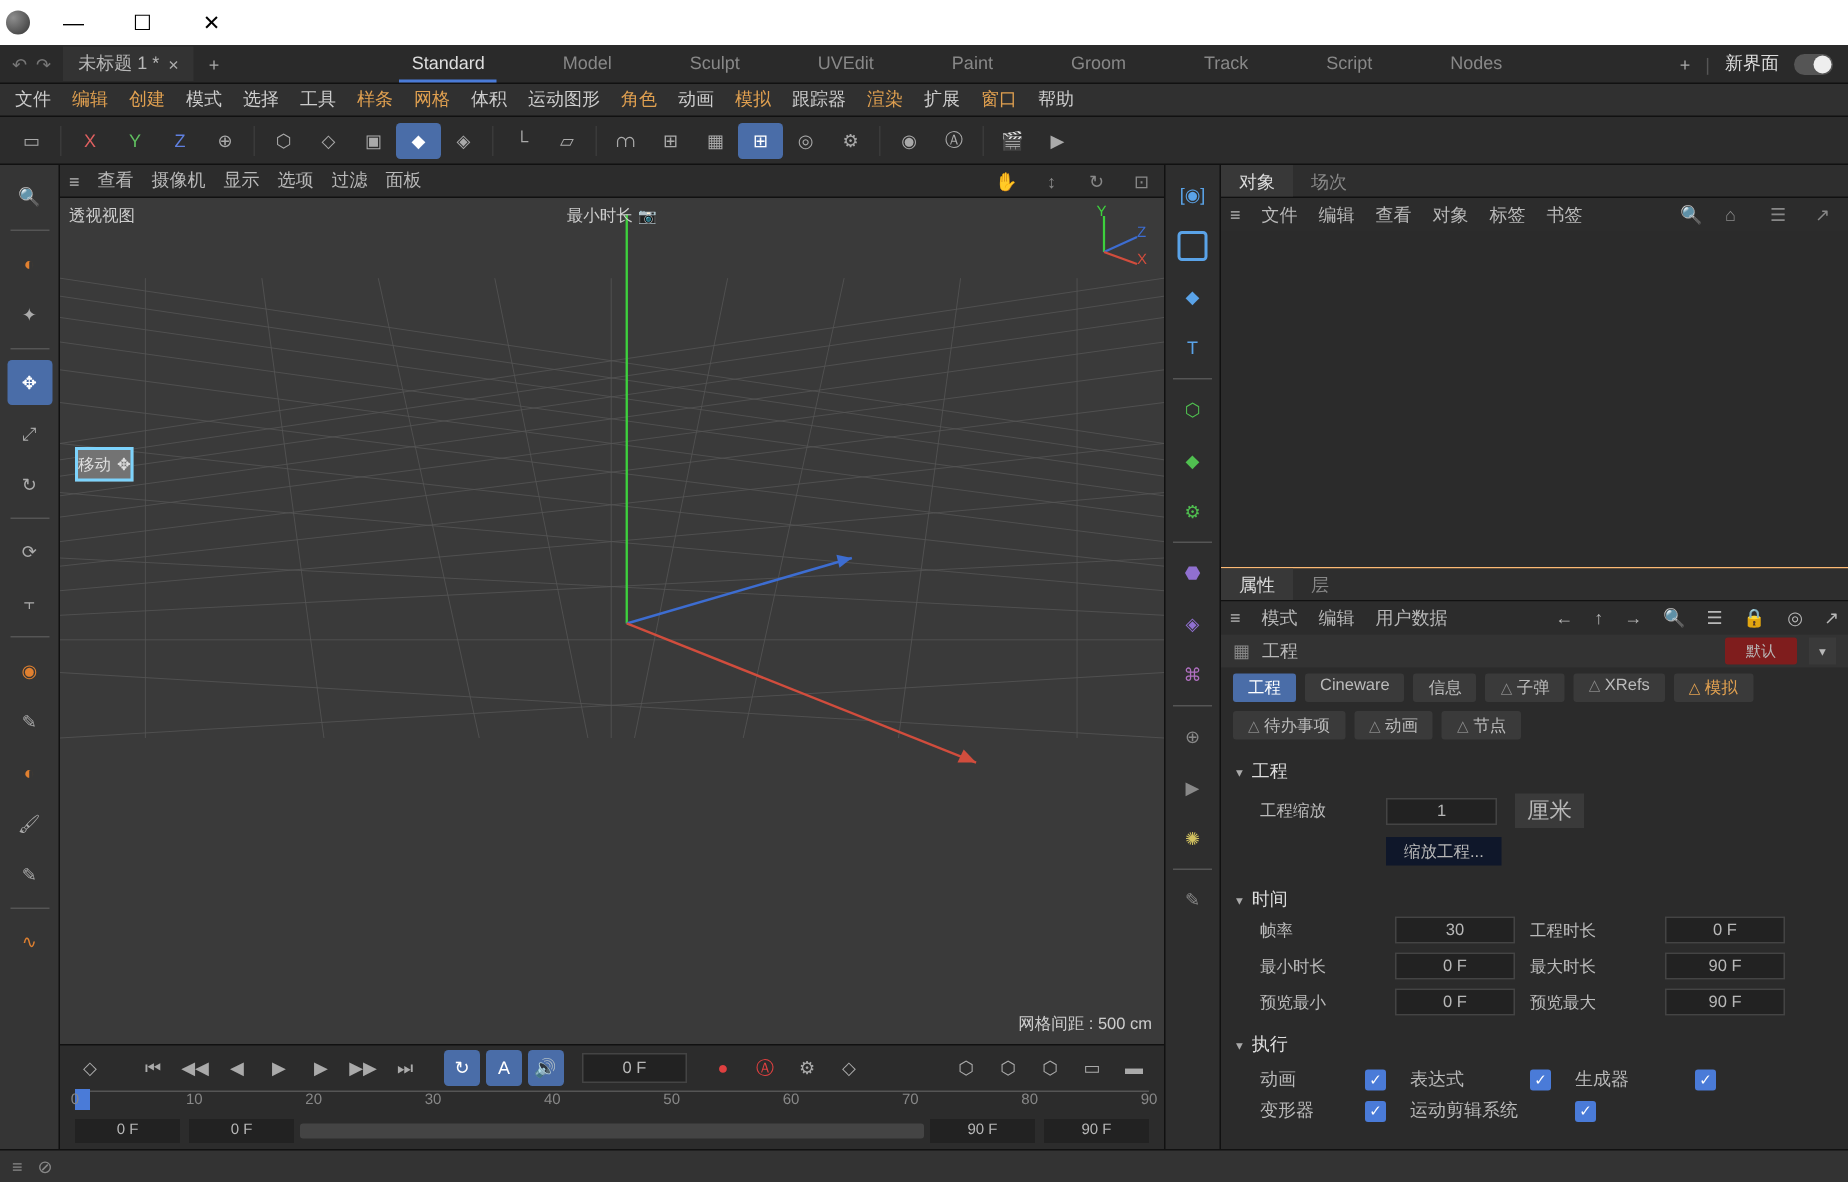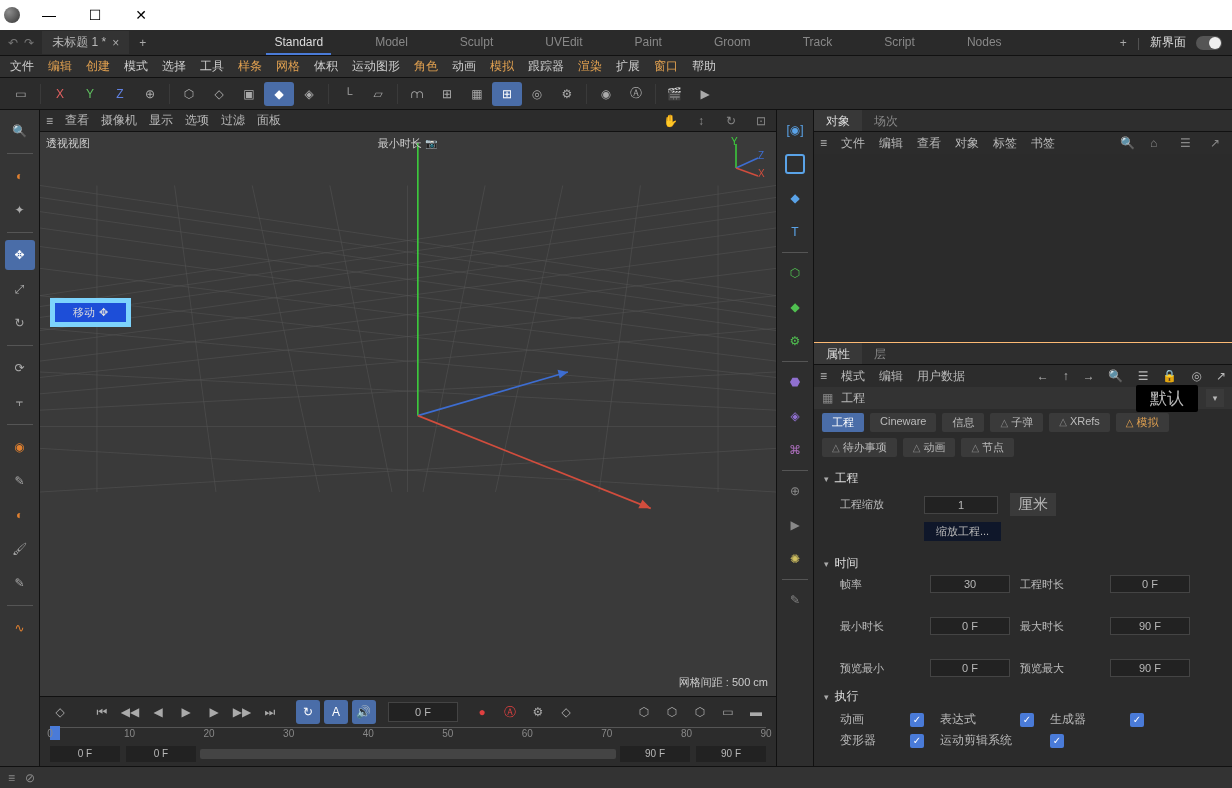--- a/index.html
+++ b/index.html
@@ -33,21 +33,21 @@
 .lefttools .tbtn.orange { color: #e08030; }
 .lefttools hr { width: 26px; border: none; border-top: 1px solid #555; margin: 3px 0; }
 .viewport-wrap { flex: 1; display: flex; flex-direction: column; }
 .vp-menu { height: 22px; background: #2c2c2c; display: flex; align-items: center; padding: 0 6px; gap: 12px; border-bottom: 1px solid #111; }
 .vp-menu .spacer { flex: 1; }
 .vp-menu .vicon { width: 18px; text-align: center; color: #888; }
 .viewport { flex: 1; background: #3a3a3a; position: relative; overflow: hidden; }
 .viewport .label-tl { position: absolute; top: 4px; left: 6px; color: #ccc; font-size: 11px; }
 .viewport .label-tc { position: absolute; top: 4px; left: 50%; transform: translateX(-50%); color: #ccc; font-size: 11px; display:flex; align-items:center; gap:4px;}
 .viewport .label-br { position: absolute; bottom: 6px; right: 8px; color: #ccc; font-size: 11px; }
-.viewport .hint { position: absolute; top: 166px; left: 10px; background: #1d4ed8; border: 5px solid #7dd3fc; padding: 2px 18px; color: #ddd; font-size: 11px; display:flex; align-items:center; gap:4px;}
+.viewport .hint { position: absolute; top: 166px; left: 10px; background: #737373; border: 2px solid #7dd3fc; padding: 2px 0; color: #ddd; font-size: 11px; display:flex; align-items:center; gap:4px;}
 .timeline-area { height: 70px; background: #2c2c2c; border-top: 1px solid #111; display: flex; flex-direction: column; }
 .tl-controls { height: 30px; display: flex; align-items: center; padding: 0 8px; gap: 4px; }
 .tl-controls .tbtn2 { width: 24px; height: 24px; display: flex; align-items: center; justify-content: center; color: #aaa; border-radius: 3px; }
 .tl-controls .tbtn2.blue { background: #4a6da8; color: #fff; }
 .tl-controls .framebox { width: 70px; height: 20px; background: #222; border: 1px solid #444; text-align: center; font-size: 11px; line-height: 18px; margin: 0 8px; }
 .tl-ruler { height: 18px; position: relative; margin: 0 10px; border-top: 1px solid #555; }
 .tl-ruler .tick { position: absolute; top: 0; font-size: 10px; color: #888; transform: translateX(-50%); }
 .tl-ruler .marker { position: absolute; top: -2px; width: 10px; height: 14px; background: #4a7bd8; left: 0; }
 .tl-range { height: 18px; display: flex; align-items: center; margin: 0 10px; }
 .tl-range .rbox { width: 70px; height: 16px; background: #222; text-align: center; font-size: 10px; line-height: 16px; }
@@ -59,37 +59,37 @@
 .panel-tabs { height: 22px; background: #2e2e2e; display: flex; border-bottom: 1px solid #111; }
 .panel-tabs span { padding: 3px 12px; color: #888; }
 .panel-tabs span.active { color: #ddd; background: #383838; }
 .panel-menus { height: 22px; background: #2c2c2c; display: flex; align-items: center; padding: 0 6px; gap: 14px; }
 .panel-menus .spacer { flex: 1; }
 .panel-menus .picon { width: 16px; color: #888; }
 .objpanel { flex: 1; background: #2b2b2b; }
 .attr-area { border-top: 1px solid #fdba74; }
 .attr-head { height: 22px; background: #333; display: flex; align-items: center; padding: 0 8px; gap: 8px; }
 .attr-head .sp { flex: 1; }
-.attr-head .defbtn { background:#000000; padding:2px 14px; border-radius:2px; font-size:17px;}
+.attr-head .defbtn { background:#7f1d1d; padding:2px 14px; border-radius:2px; font-size:10px;}
 .attr-head .defdd { background:#3a3a3a; width:18px; height:18px; display:flex; align-items:center; justify-content:center; font-size:9px;}
 .attr-tabrow { padding: 4px 8px; display: flex; flex-wrap: wrap; gap: 6px; }
 .attr-tabrow .at { background: #3a3a3a; padding: 2px 10px; border-radius: 2px; font-size: 11px; color: #bbb; }
 .attr-tabrow .at.active { background: #4a6da8; color: #fff; }
 .attr-tabrow .at.orange span { color: #e0a050; }
 .attr-tabrow .at .pre { color:#888; margin-right:3px; font-size:10px;}
 .attr-body { padding: 6px 10px; }
 .attr-section { margin-bottom: 8px; }
 .attr-section .shead { display: flex; align-items: center; gap: 6px; color: #ddd; padding: 3px 0; }
 .attr-section .shead .chev { font-size: 9px; color: #aaa; }
 .attr-row { display: flex; align-items: center; padding: 3px 0 3px 16px; gap: 8px; }
 .attr-row .lbl { width: 76px; color: #bbb; font-size: 11px; }
 .attr-row .val { width: 74px; height: 18px; background: #222; border: 1px solid #444; text-align: center; font-size: 11px; line-height: 16px; }
 .attr-row .unit { background: #3a3a3a; padding: 2px 8px; font-size: 15px; margin-left:4px;}
 .attr-row .btn { background: #0f172a; padding: 2px 12px; font-size: 11px; }
-.attr-grid { display: grid; grid-template-columns: 80px 80px 80px 80px; gap: 24px 10px; padding-left: 16px; align-items: center; }
+.attr-grid { display: grid; grid-template-columns: 80px 80px 80px 80px; gap: 6px 10px; padding-left: 16px; align-items: center; }
 .attr-grid .lbl { color: #bbb; font-size: 11px; }
 .attr-grid .val { height: 18px; background: #222; border: 1px solid #444; text-align: center; font-size: 11px; line-height: 16px; }
 .attr-checks { display: grid; grid-template-columns: 60px 20px 70px 20px 70px 20px; gap: 4px 10px; padding: 3px 0 3px 16px; align-items: center; }
 .chk { width: 14px; height: 14px; background: #4a7bd8; border-radius: 2px; display: inline-flex; align-items: center; justify-content: center; color: #fff; font-size: 10px; }
 .statusbar { height: 22px; background: #333; display: flex; align-items: center; padding: 0 8px; gap: 10px; border-top: 1px solid #111; }
 .statusbar .sicon { color: #888; }
 </style>
 </head>
 <body>
 

